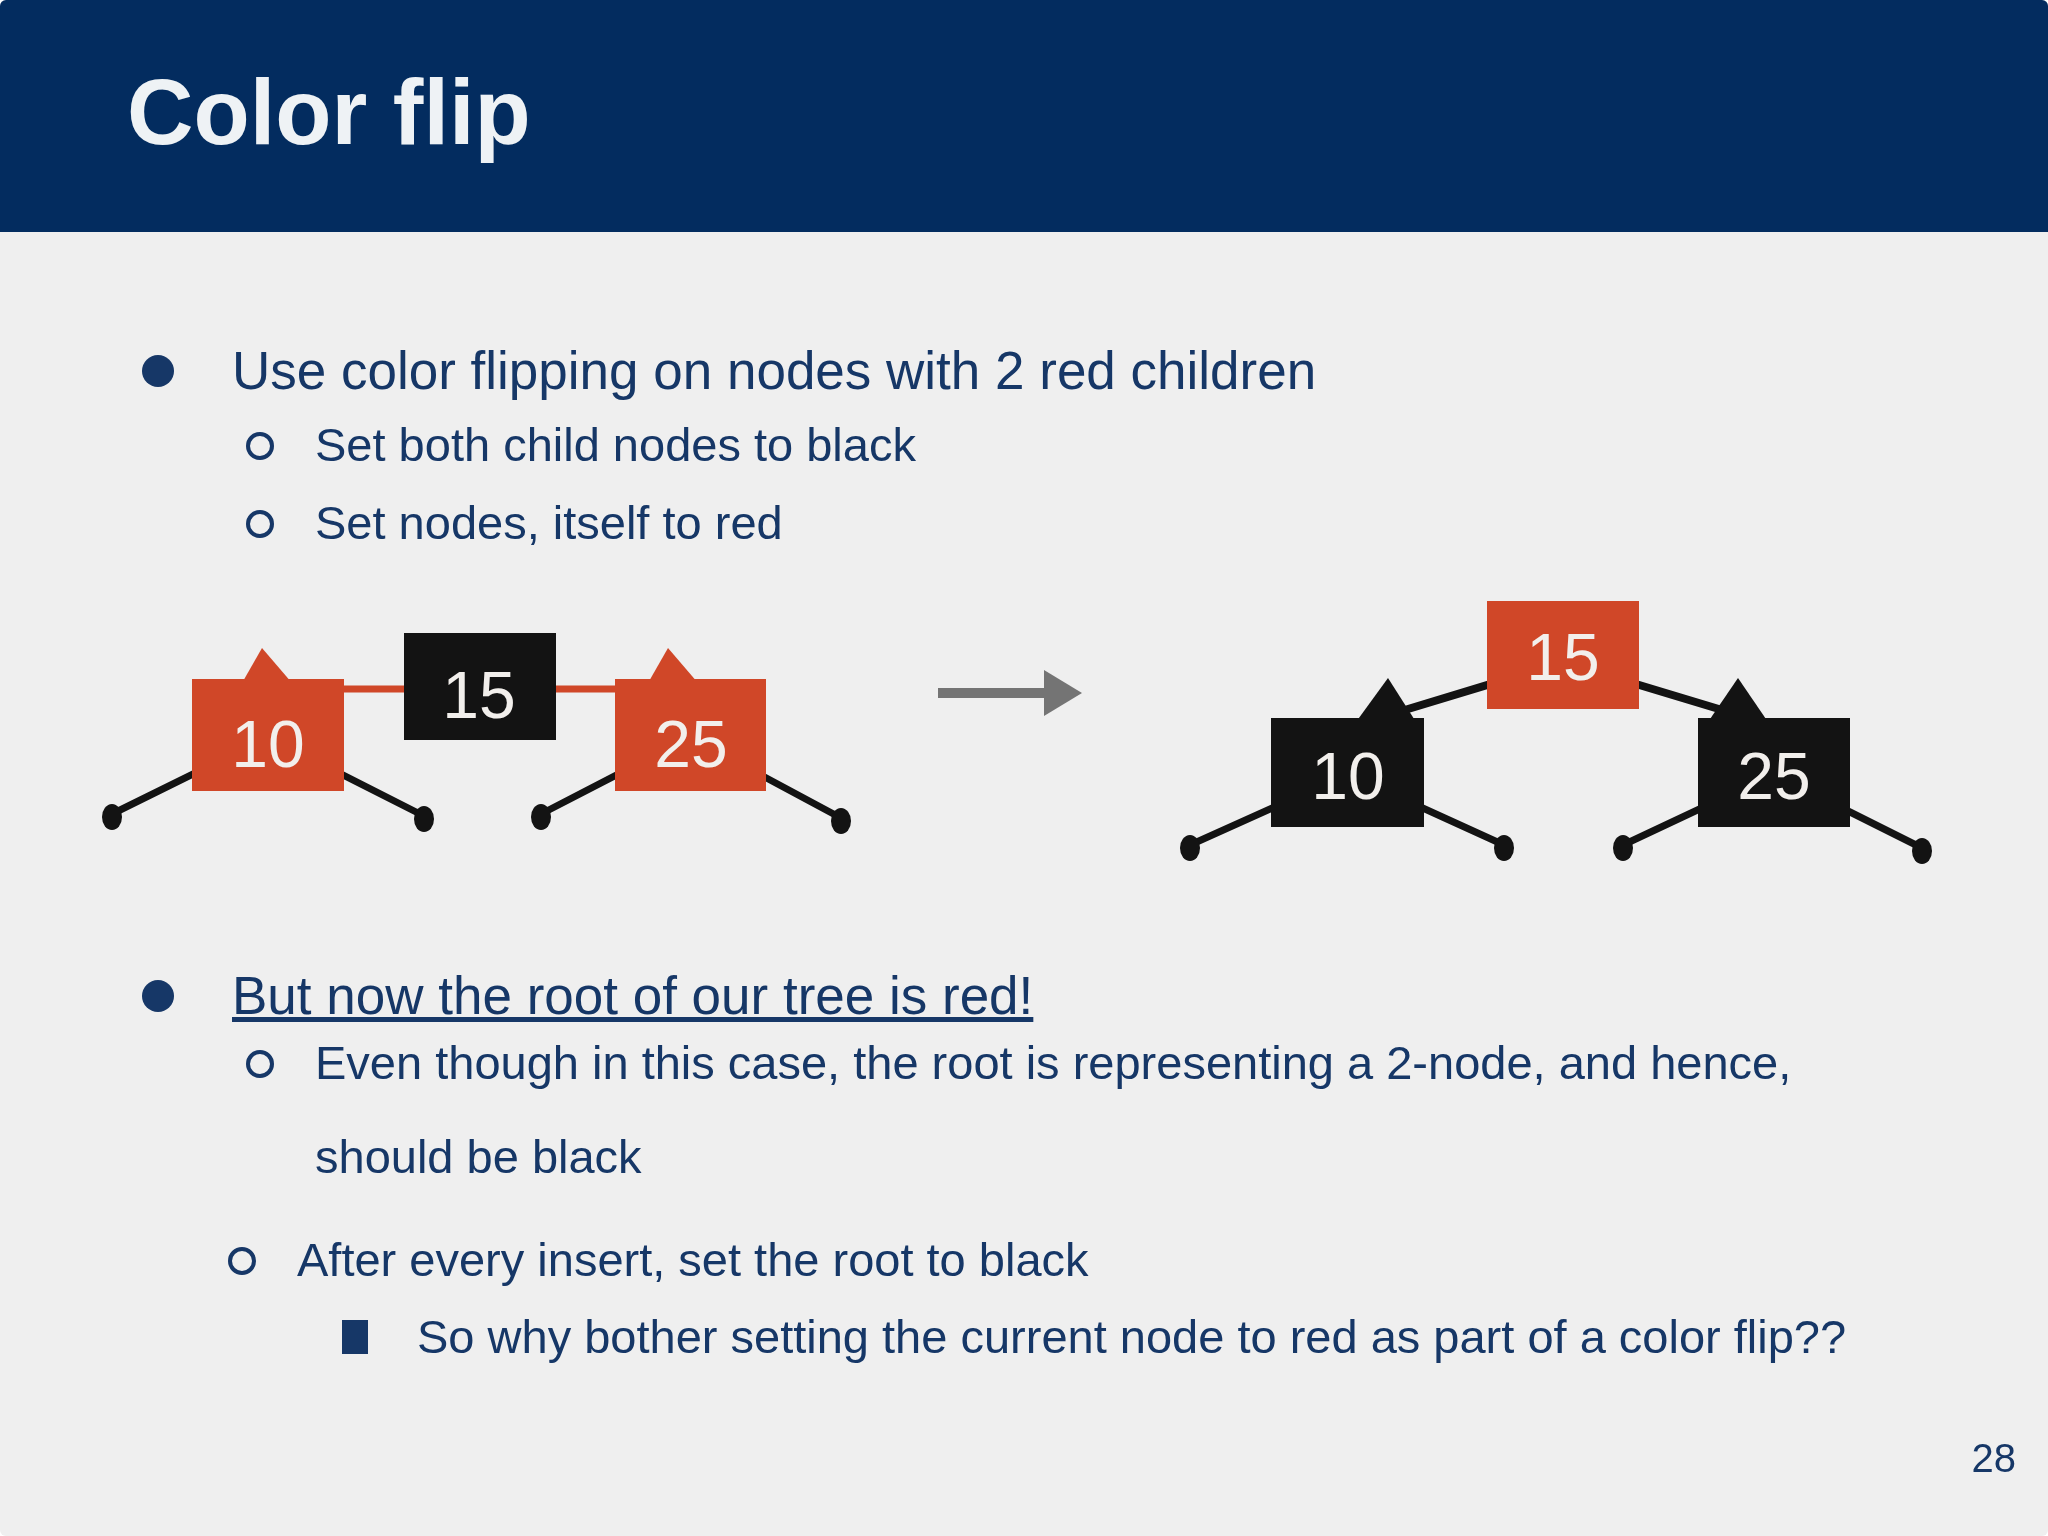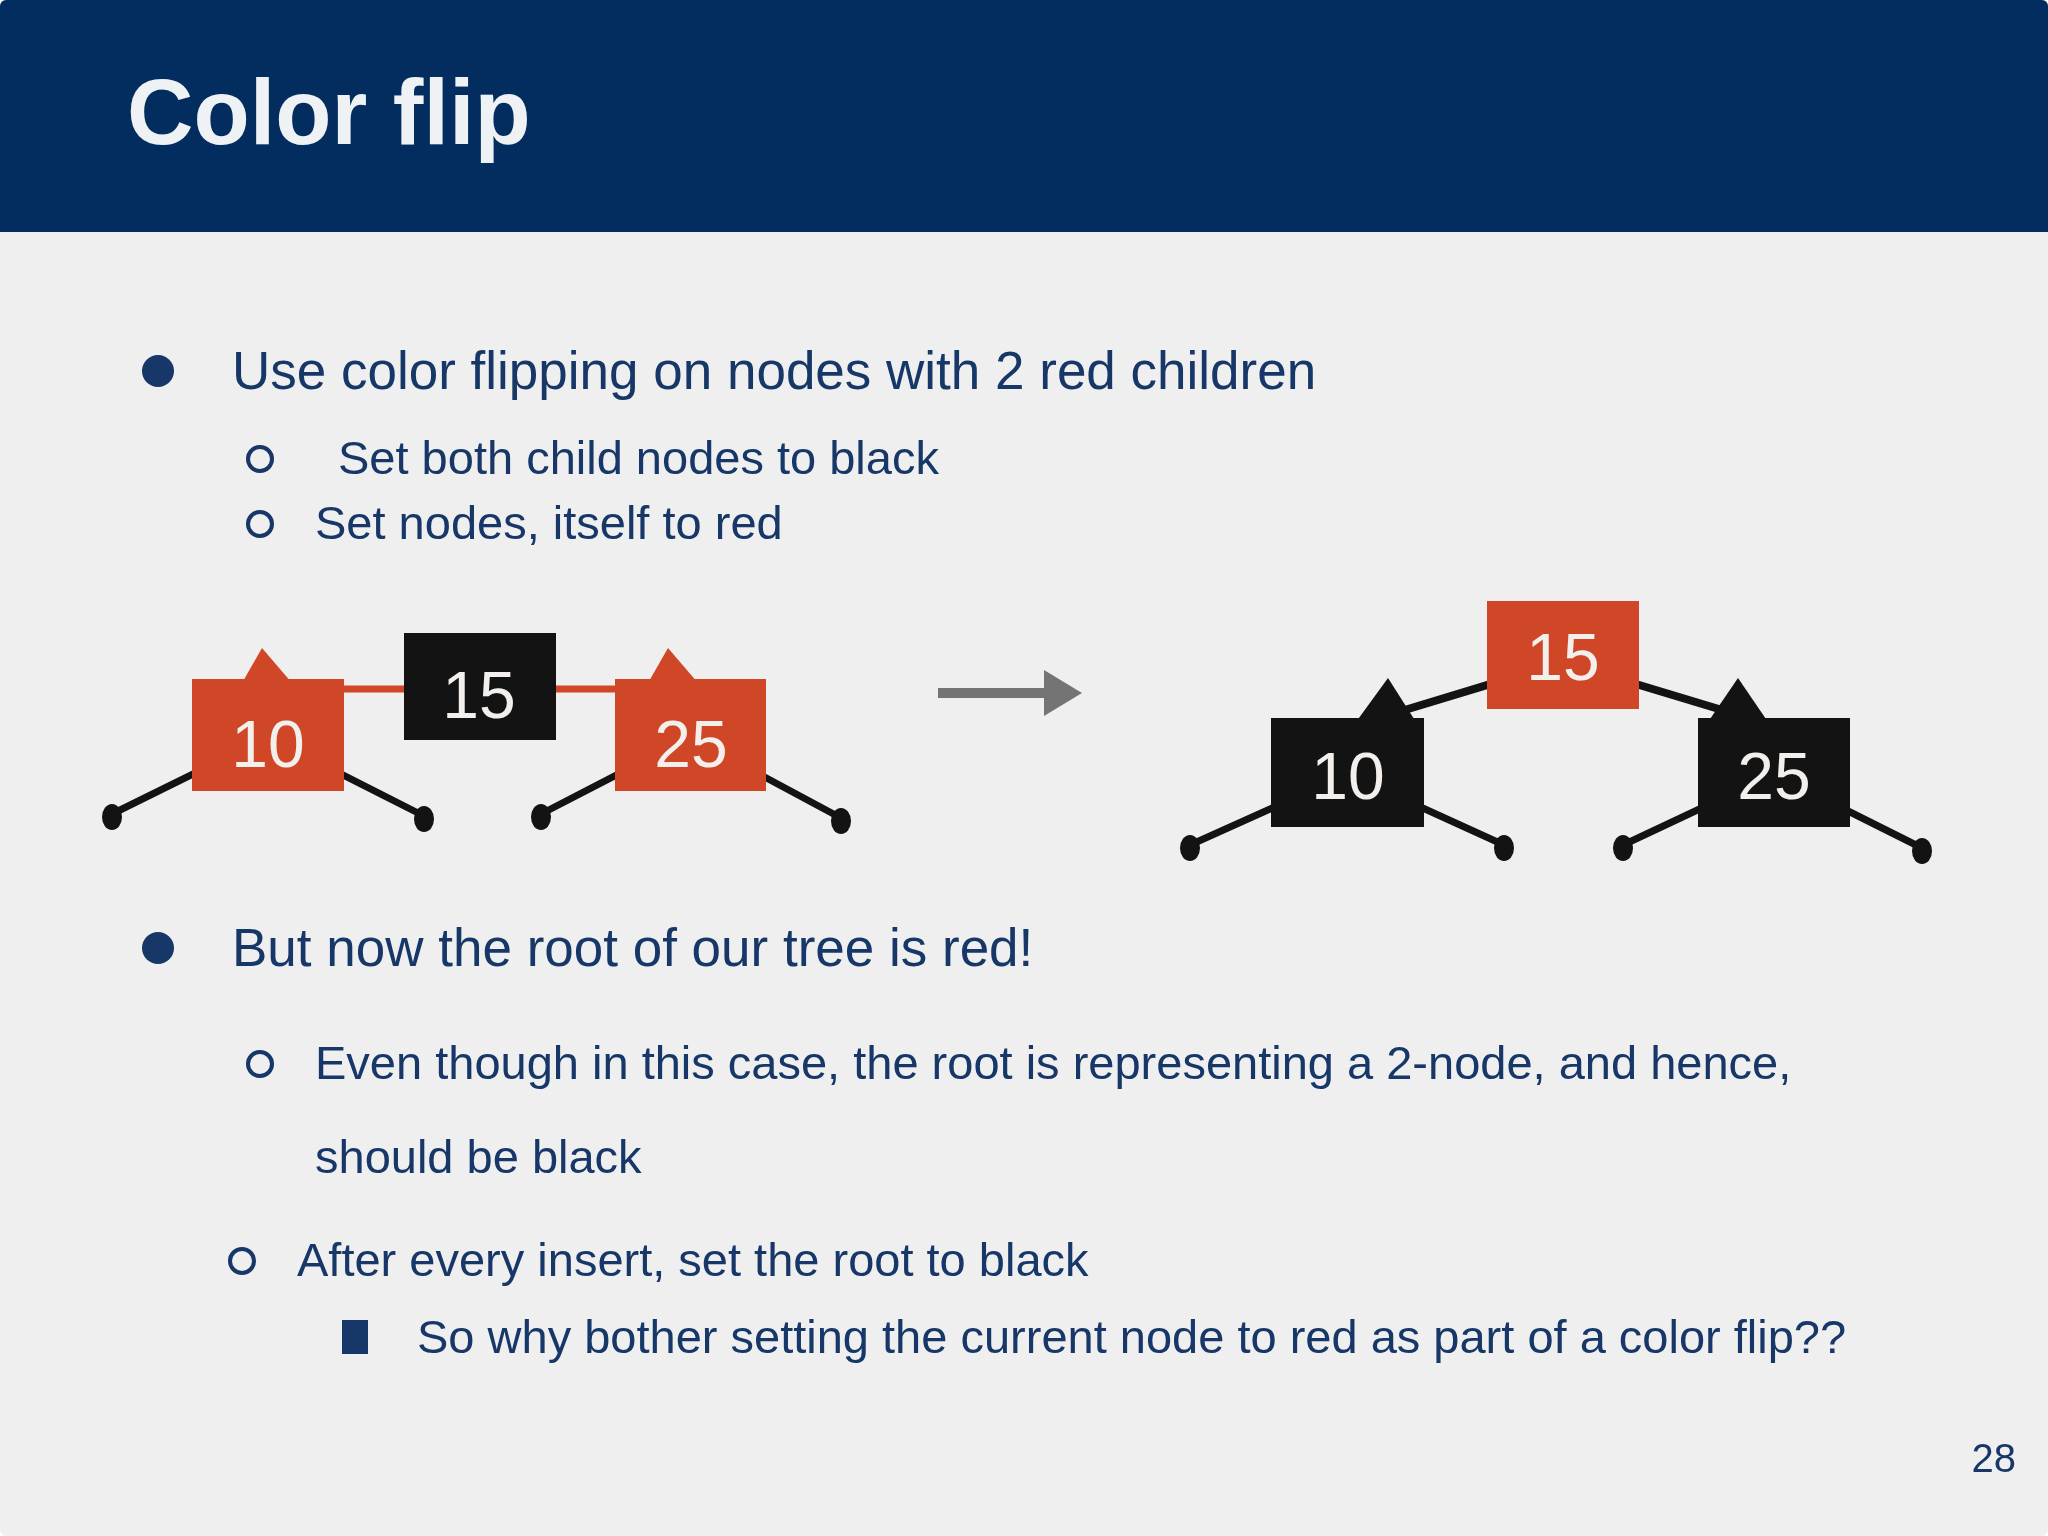--- a/index.html
+++ b/index.html
@@ -12,23 +12,23 @@
 
   .row{position:absolute;display:flex;color:var(--text,#163767);}
   .l1 .label{font-size:53px;line-height:64px;}
   .l2 .label{font-size:47px;line-height:56px;}
   .dot{flex:0 0 auto;width:32px;height:32px;border-radius:50%;background:var(--text,#163767);margin-right:58px;}
   .circ{flex:0 0 auto;width:20px;height:20px;border:4px solid var(--text,#163767);border-radius:50%;
         background:transparent;margin-right:41px;}
   .sq{flex:0 0 auto;width:26px;height:34px;background:var(--text,#163767);margin-right:49px;}
 
   .b1{left:142px;top:333px;margin-top:6px;}
-  .b1s1{left:246px;top:430px;gap:23px;}
+  .b1s1{left:246px;top:417px;}
   .b1s2{left:246px;top:495px;}
-  .b2{left:142px;top:916px;}
+  .b2{left:142px;top:964px;text-decoration:underline;}
   .b2s1{left:246px;top:1016px;}
   .b2s1 .label{line-height:94px;max-width:1500px;}
   .b2s2{left:228px;top:1232px;}
   .b2n{left:342px;top:1293px;}
   .b2n .label{line-height:88px;max-width:1430px;}
   .b1 .dot{margin-top:16px;} .b2 .dot{margin-top:16px;}
   .b1s1 .circ{margin-top:15px;} .b1s2 .circ{margin-top:15px;} .b2s2 .circ{margin-top:15px;}
   .b2s1 .circ{margin-top:34px;}
   .b2n .sq{margin-top:27px;}
 

